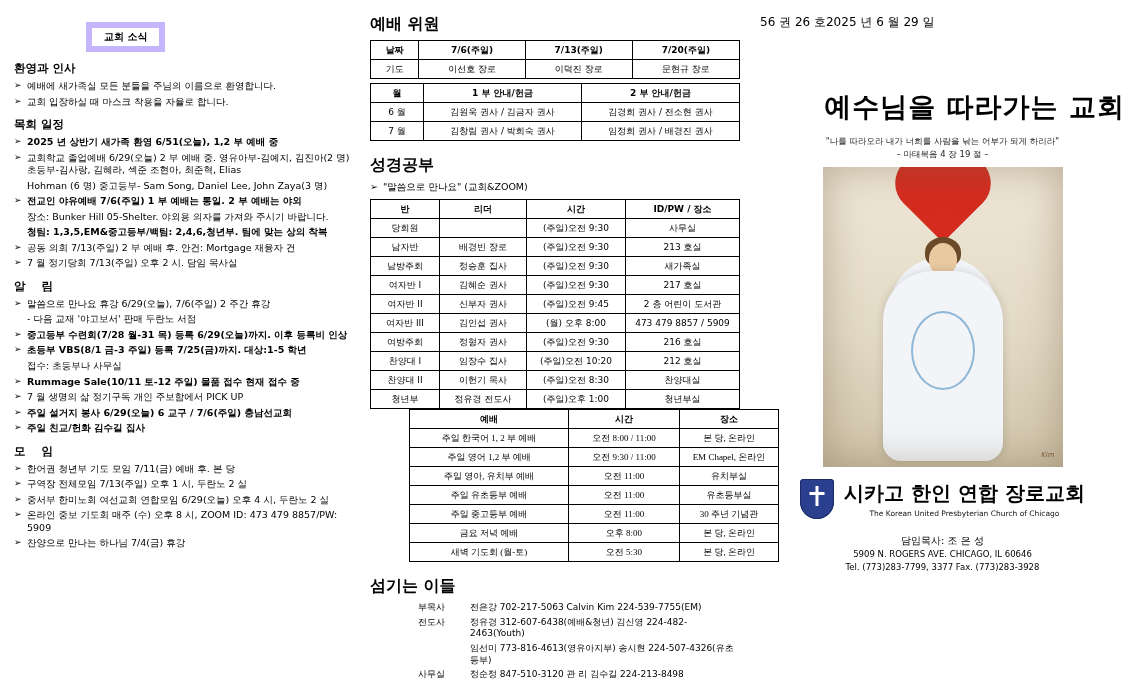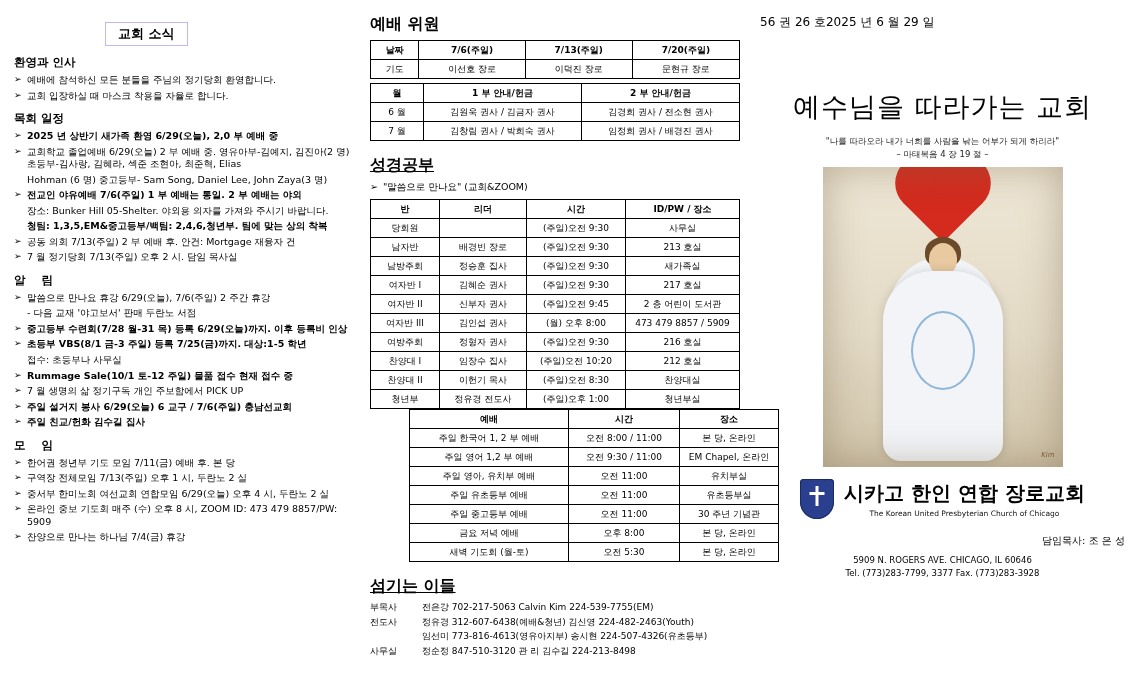--- a/index.html
+++ b/index.html
@@ -12,25 +12,25 @@
     overflow:hidden;
     position:relative;
   }
   .page{position:relative;width:1137px;height:683px;}
   .col{position:absolute;}
 
   
   #col1{left:14px;top:22px;width:340px;}
   .sec-title-box{
     display:inline-block;
-    border:1px solid #c4b5fd;
+    border:6px solid #c4b5fd;
     padding:2px 12px;
     font-weight:bold;
-    font-size:13px;
-    margin-left:91px;
+    font-size:10px;
+    margin-left:72px;
   }
   .h-sec{
     font-weight:bold;
     font-size:11.5px;
     margin:9px 0 4px 0;
   }
   .h-sec.spaced{letter-spacing:6px;}
   ul.bl{list-style:none;margin:0;padding:0;}
   ul.bl > li{
     position:relative;
@@ -43,57 +43,57 @@
     font-size:9px;color:#000;
   }
   li.sub{padding-left:20px;}
   .bold{font-weight:bold;}
 
   
   #col2{left:370px;top:14px;width:370px;}
   .h2{
     font-weight:bold;font-size:16px;margin:0 0 5px 0;
   }
-  .h2.mt{margin-top:14px;text-decoration:underline;}
+  .h2.mt{margin-top:14px;}
   table.grid{
     border-collapse:collapse;
     font-size:9px;
     width:100%;
   }
   table.grid td,table.grid th{
     border:1px solid #000;
     padding:2px 3px;
     text-align:center;
     height:14px;
     font-weight:normal;
   }
   table.grid th{font-weight:bold;}
   .tbl-worship{width:345px;}
   .tbl-offer{width:345px;margin-top:4px;}
   .tbl-bible{width:370px;}
   .tbl-bible td{text-align:center;}
   .tbl-info{width:370px;margin-left:39px;}
-  .tbl-info td{text-align:left;padding-left:6px;}
+  .tbl-info td{text-align:left;padding-left:6px;font-family:Liberation Serif, serif;}
   .tbl-info th{text-align:left;padding-left:6px;}
   .bible-lead{margin:0 0 5px 0;padding-left:13px;position:relative;font-size:9.5px;}
   .bible-lead .arr{position:absolute;left:0;top:0;}
 
   
   .serve{font-size:9px;margin-top:4px;}
   .serve .row{display:flex;margin-bottom:3px;line-height:1.3;}
-  .serve .lbl{width:52px;flex:none;}
+  .serve .lbl{width:52px;flex:none;margin-left:48px;}
   .serve .val{flex:1;}
 
   
   #col3{left:760px;top:14px;width:365px;}
   .topline{display:flex;justify-content:flex-start;font-size:12px;}
   .church-title{
-    text-align:center;
+    text-align:right;
     font-size:27px;
-    font-weight:normal;
+    font-weight:bold;
     margin-top:58px;
     letter-spacing:1px;
   }
   .verse{
     text-align:center;font-size:8.5px;margin-top:10px;line-height:1.5;color:#222;
   }
   .art{
     margin:6px auto 0 auto;
     width:240px;height:300px;
     position:relative;
@@ -152,59 +152,59 @@
   }
   .crest:after{
     content:"";position:absolute;left:50%;top:13px;transform:translateX(-50%);
     width:15px;height:3px;background:#fff;
   }
   .kname{font-size:20px;font-weight:bold;letter-spacing:0px;}
   .ename{font-size:7.5px;text-align:center;margin-top:2px;color:#111;}
   .footer{
     text-align:center;font-size:8.5px;margin-top:14px;line-height:1.55;
   }
-  .footer .pastor{font-size:10px;margin-bottom:6px;text-align:right;}
+  .footer .pastor{font-size:10px;}
 </style>
 </head>
 <body>
 
 <div class="page">
 
   <div class="col" id="col1">
     <div class="sec-title-box">교회 소식</div>
 
     
     <div class="h-sec">환영과 인사</div>
     <ul class="bl">
-      <li><span class="arr">➢</span><span>예배에 참석하신 모든 분들을 주님의 정기당회 환영합니다.</span></li>
+      <li><span class="arr">➢</span><span>예배에 새가족실 모든 분들을 주님의 이름으로 환영합니다.</span></li>
       <li><span class="arr">➢</span><span>교회 입장하실 때 마스크 착용을 자율로 합니다.</span></li>
     </ul>
 
     
     <div class="h-sec">목회 일정</div>
     <ul class="bl">
-      <li><span class="arr">➢</span><span class="bold">2025 년 상반기 새가족 환영 6/29(오늘), 2,0 부  예배 중</span></li>
+      <li><span class="arr">➢</span><span class="bold">2025 년 상반기 새가족 환영 6/51(오늘), 1,2 부  예배 중</span></li>
       <li><span class="arr">➢</span><span>교회학교 졸업예배 6/29(오늘) 2 부 예배 중.  영유아부-김예지, 김진아(2 명) 초등부-김사랑, 김혜라, 섹준 조현아, 최준혁, Elias</span></li>
       <li class="sub"><span>Hohman (6 명) 중고등부-  Sam Song, Daniel Lee, John Zaya(3 명)</span></li>
       <li><span class="arr">➢</span><span class="bold">전교인 야유예배  7/6(주일) 1 부 예배는 통일. 2 부 예배는  야외</span></li>
       <li class="sub"><span>장소: Bunker Hill 05-Shelter. 야외용 의자를 가져와 주시기 바랍니다.</span></li>
       <li class="sub"><span class="bold">청팀: 1,3,5,EM&amp;중고등부/백팀: 2,4,6,청년부. 팀에 맞는 상의 착복</span></li>
       <li><span class="arr">➢</span><span>공동 의회 7/13(주일) 2 부 예배 후. 안건: Mortgage 재융자 건</span></li>
       <li><span class="arr">➢</span><span>7 월 정기당회 7/13(주일) 오후 2 시. 담임 목사실</span></li>
     </ul>
 
     
     <div class="h-sec spaced">알     림</div>
     <ul class="bl">
       <li><span class="arr">➢</span><span>말씀으로 만나요 휴강  6/29(오늘), 7/6(주일) 2 주간 휴강</span></li>
       <li class="sub"><span>- 다음 교재 '야고보서' 판매  두란노 서점</span></li>
       <li><span class="arr">➢</span><span class="bold">중고등부 수련회(7/28 월-31 목) 등록 6/29(오늘)까지. 이후 등록비 인상</span></li>
       <li><span class="arr">➢</span><span class="bold">초등부 VBS(8/1 금-3 주일) 등록 7/25(금)까지. 대상:1-5 학년</span></li>
       <li class="sub"><span>접수: 초등부나 사무실</span></li>
-      <li><span class="arr">➢</span><span class="bold">Rummage Sale(10/1 토-12 주일) 물품 접수 현재 접수 중</span></li>
+      <li><span class="arr">➢</span><span class="bold">Rummage Sale(10/11 토-12 주일) 물품 접수 현재 접수 중</span></li>
       <li><span class="arr">➢</span><span>7 월 생명의 삶 정기구독 개인 주보함에서 PICK UP</span></li>
       <li><span class="arr">➢</span><span class="bold">주일 설거지 봉사  6/29(오늘) 6 교구 / 7/6(주일) 충남선교회</span></li>
       <li><span class="arr">➢</span><span class="bold">주일 친교/헌화 김수길 집사</span></li>
     </ul>
 
     
     <div class="h-sec spaced">모     임</div>
     <ul class="bl">
       <li><span class="arr">➢</span><span>한어권 청년부 기도 모임 7/11(금) 예배 후. 본 당</span></li>
       <li><span class="arr">➢</span><span>구역장 전체모임 7/13(주일) 오후 1 시, 두란노 2 실</span></li>

